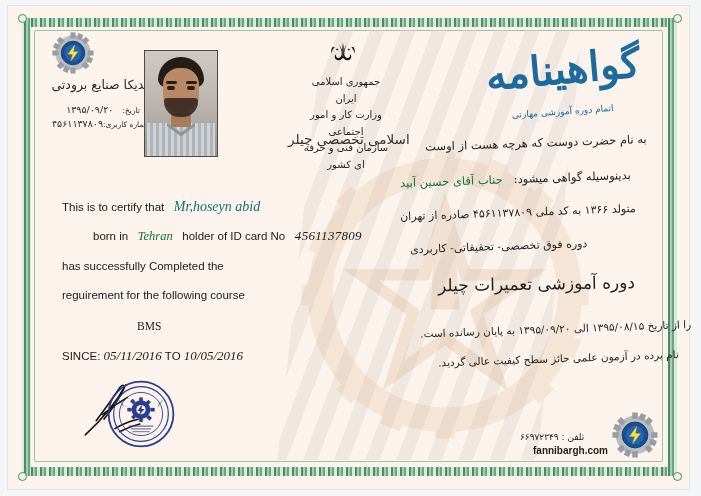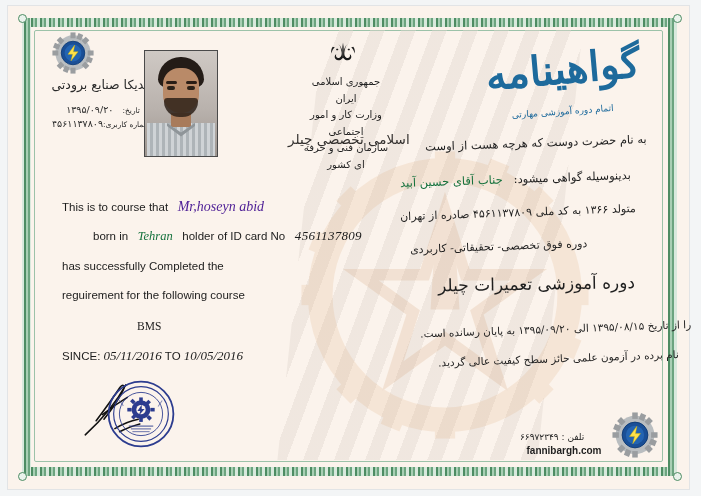--- a/index.html
+++ b/index.html
@@ -129,21 +129,21 @@
     font-size:11.5px;color:#1c1c1c;white-space:nowrap;
   }
   #en-god{left:74px;top:170px;font-size:11px;letter-spacing:.3px;}
   #en-l1{left:62px;top:199px;}
   #en-l2{left:62px;top:228px;margin-left:31px;}
   #en-l3{left:62px;top:260px;}
   #en-l4{left:62px;top:289px;}
   #en-course{left:137px;top:320px;font-family:"Liberation Serif", serif;font-size:11.5px;}
   #en-since{left:62px;top:348px;font-size:11.5px;}
   .val-green{
-    color:#4c1d95;font-family:"Liberation Serif", serif;
+    color:#0f766e;font-family:"Liberation Serif", serif;
     font-style:italic;font-size:14px;text-align:center;
   }
   .val-id{
     color:#1c1c1c;font-family:"Liberation Serif", serif;
     font-style:italic;font-size:13px;letter-spacing:.3px;
   }
   .val-date{
     font-family:"Liberation Serif", serif;font-style:italic;
     font-size:13px;color:#1c1c1c;
   }
@@ -226,21 +226,21 @@
 
   
   #logo-br{position:absolute;left:612px;top:412px;width:46px;height:46px;}
   #contact-phone{
     position:absolute;left:520px;top:432px;width:88px;
     direction:rtl;text-align:left;
     font-family:"DejaVu Sans", sans-serif;font-size:9px;color:#1f1f1f;
   }
   #contact-site{
     position:absolute;left:520px;top:445px;width:88px;
-    text-align:center;
+    text-align:right;
     font-family:"Liberation Sans", sans-serif;font-weight:bold;
     font-size:10px;color:#1f1f1f;
   }
 </style>
 </head>
 <body>
 
 <div id="page">
 
   <div id="paper"></div>
@@ -324,21 +324,21 @@
     <div class="ph-face"></div>
     <div class="ph-brow" style="left:21px;"></div>
     <div class="ph-brow" style="left:41px;"></div>
     <div class="ph-eye" style="left:22px;"></div>
     <div class="ph-eye" style="left:42px;"></div>
     <div class="ph-beard"></div>
   </div>
 
 
   <div class="en" id="en-l1">
-    <span>This is to course that</span>
+    <span>This is to certify that</span>
     &nbsp;&nbsp;<span class="val-green">Mr,hoseyn abid</span>
   </div>
 
   <div class="en" id="en-l2">
     <span>born in</span>
     &nbsp;&nbsp;<span class="val-born">Tehran</span>
     &nbsp;&nbsp;<span>holder of ID  card No</span>
     &nbsp;&nbsp;<span class="val-id">4561137809</span>
   </div>
 

